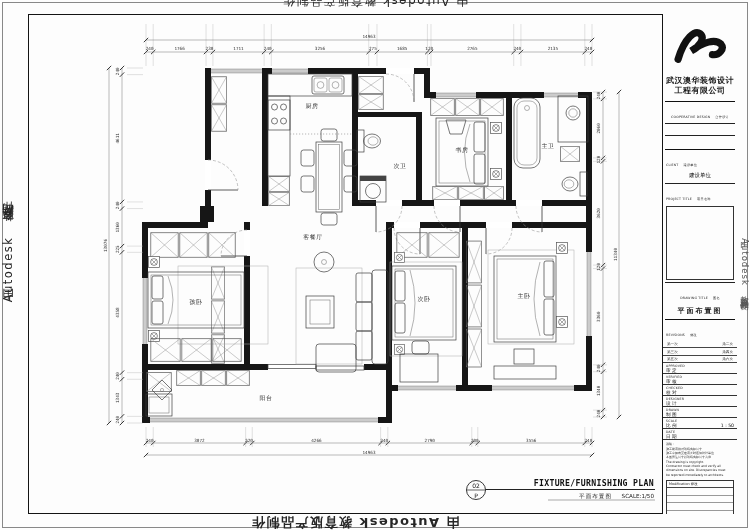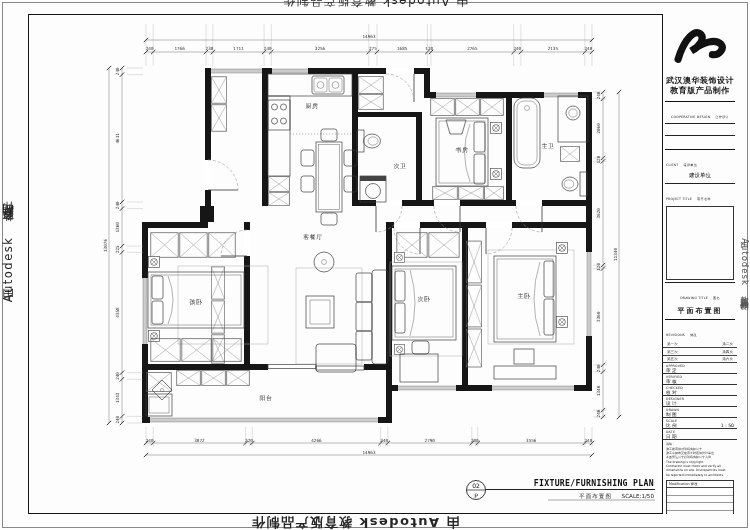--- a/index.html
+++ b/index.html
@@ -495,21 +495,21 @@
   </svg>
 
   <div class="titleblock">
     <div class="tb-logo">
       <svg width="58" height="42" viewBox="0 0 60 44">
         <path d="M7,35 C14,12 25,4 30,8 C36,13 29,22 21,26 C33,17 46,13 52,19 C56,24 50,31 43,30" stroke="#111" stroke-width="7.5" fill="none" stroke-linecap="round"></path>
       </svg>
     </div>
     <div class="tb-company">
       <div>武汉澳华装饰设计</div>
-      <div>教育版产品制作</div>
+      <div>工程有限公司</div>
     </div>
     <div class="rule-thick" style="margin-top:4px;"></div>
     <div class="tb-row tb-center">
       <span class="tb-en">COOPERATIVE DESIGN</span>
       <span class="tb-en">合作设计</span>
     </div>
     <div class="rule"></div>
     <div class="tb-blank12"></div>
     <div class="rule"></div>
     <div class="tb-blank14"></div>

